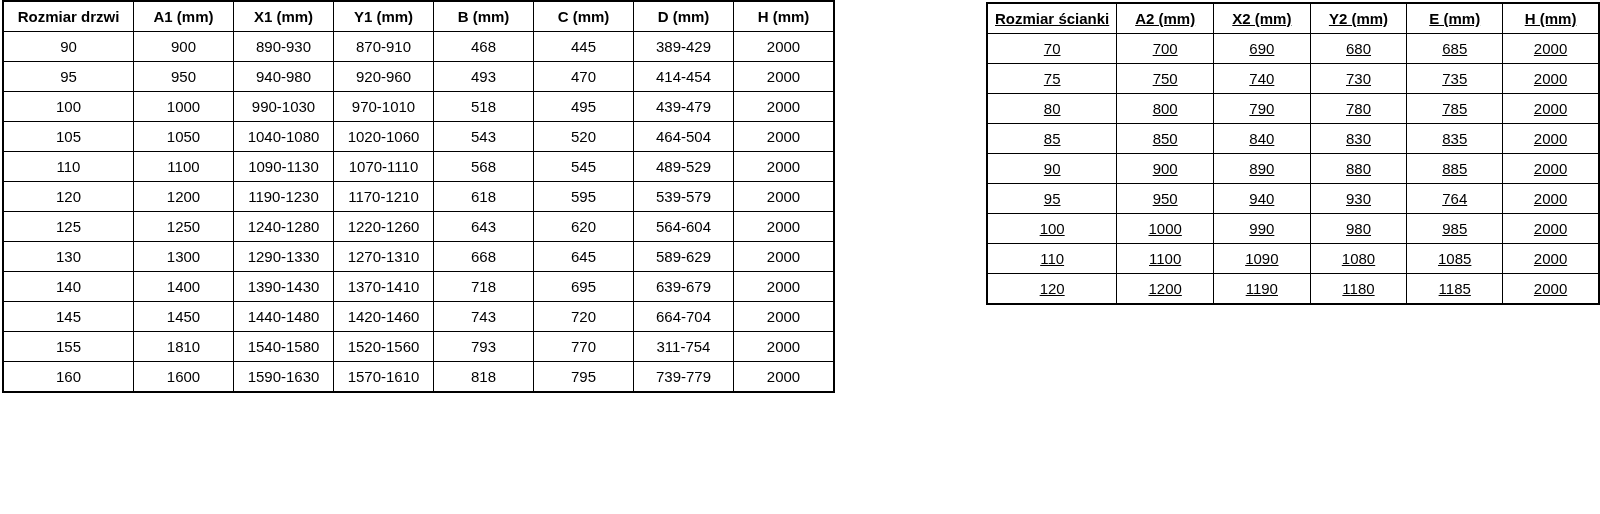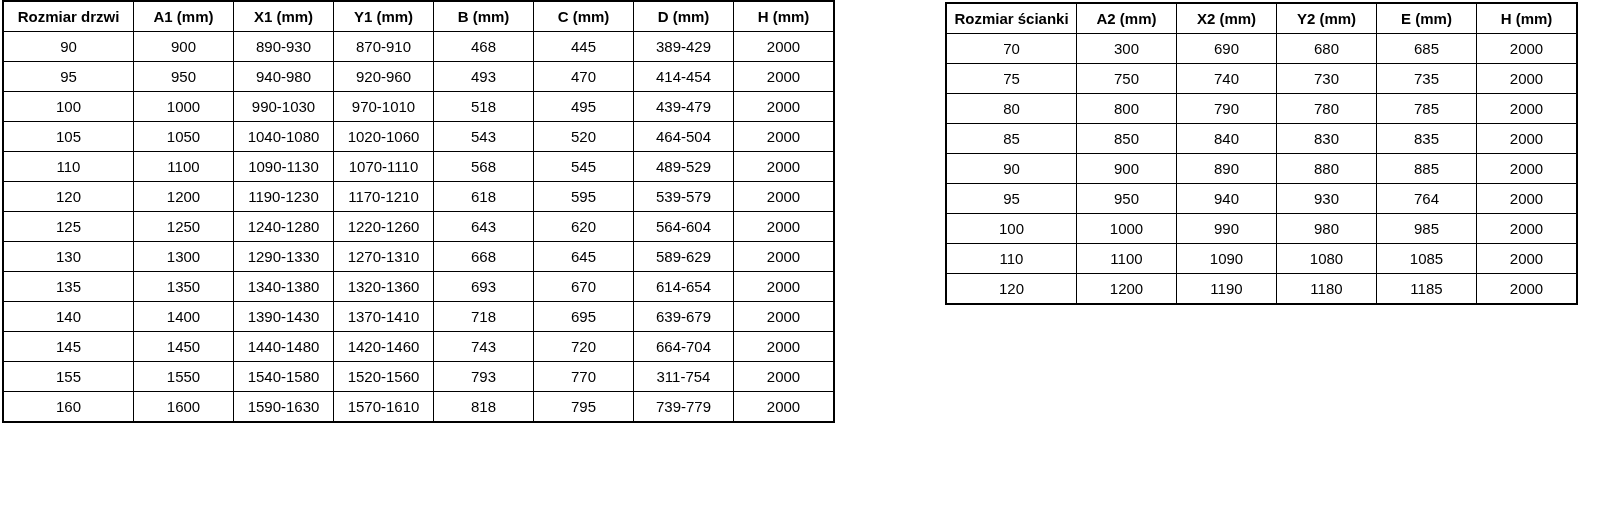--- a/index.html
+++ b/index.html
@@ -16,21 +16,21 @@
     overflow: hidden;
   }
   table.spec-table {
     position: absolute;
     border-collapse: collapse;
     table-layout: fixed;
     border: 2px solid #000000;
     background: #ffffff;
   }
   #door-table { left: 2px; top: 0; }
-  #wall-table { left: 945px; top: 2px; }
+  #wall-table { left: 986px; top: 2px; text-decoration: underline; }
   table.spec-table th,
   table.spec-table td {
     border: 1px solid #000000;
     text-align: center;
     vertical-align: middle;
     font-size: 15px;
     color: #000000;
     height: 29px;
     padding: 0 4px;
     box-sizing: content-box;
@@ -137,30 +137,20 @@
           <td>130</td>
           <td>1300</td>
           <td>1290-1330</td>
           <td>1270-1310</td>
           <td>668</td>
           <td>645</td>
           <td>589-629</td>
           <td>2000</td>
         </tr>
         <tr>
-          <td>135</td>
-          <td>1350</td>
-          <td>1340-1380</td>
-          <td>1320-1360</td>
-          <td>693</td>
-          <td>670</td>
-          <td>614-654</td>
-          <td>2000</td>
-        </tr>
-        <tr>
           <td>140</td>
           <td>1400</td>
           <td>1390-1430</td>
           <td>1370-1410</td>
           <td>718</td>
           <td>695</td>
           <td>639-679</td>
           <td>2000</td>
         </tr>
         <tr>
@@ -168,21 +158,21 @@
           <td>1450</td>
           <td>1440-1480</td>
           <td>1420-1460</td>
           <td>743</td>
           <td>720</td>
           <td>664-704</td>
           <td>2000</td>
         </tr>
         <tr>
           <td>155</td>
-          <td>1550</td>
+          <td>1810</td>
           <td>1540-1580</td>
           <td>1520-1560</td>
           <td>793</td>
           <td>770</td>
           <td>311-754</td>
           <td>2000</td>
         </tr>
         <tr>
           <td>160</td>
           <td>1600</td>
@@ -203,21 +193,21 @@
           <th>A2 (mm)</th>
           <th>X2 (mm)</th>
           <th>Y2 (mm)</th>
           <th>E (mm)</th>
           <th>H (mm)</th>
         </tr>
     </thead>
     <tbody>
         <tr>
           <td>70</td>
-          <td>300</td>
+          <td>700</td>
           <td>690</td>
           <td>680</td>
           <td>685</td>
           <td>2000</td>
         </tr>
         <tr>
           <td>75</td>
           <td>750</td>
           <td>740</td>
           <td>730</td>

